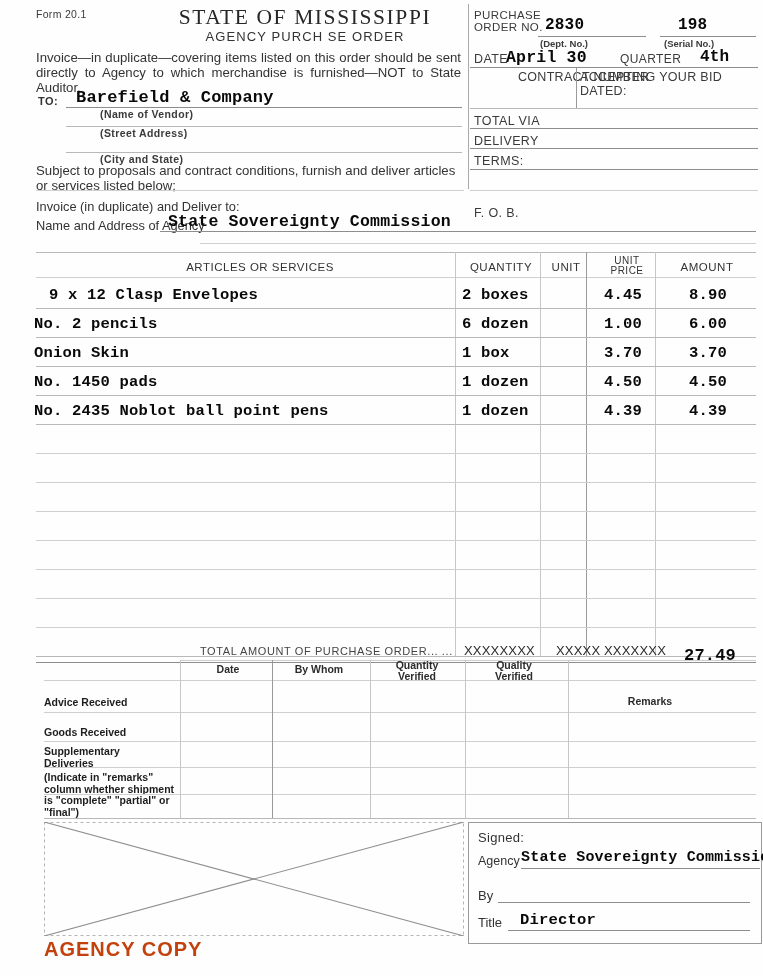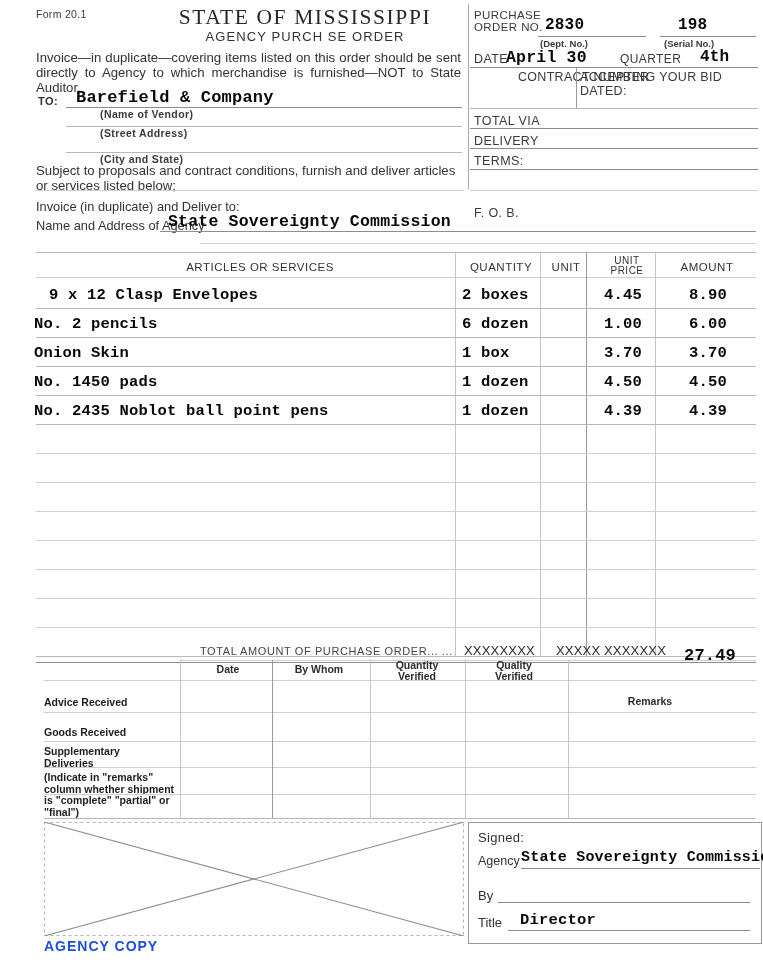--- a/index.html
+++ b/index.html
@@ -107,21 +107,21 @@
   #sig-box{left:468px;top:822px;width:292px;height:120px;border:1px solid #9a9a9a;}
   #sig-signed{left:478px;top:830px;font-size:13px;color:#333;letter-spacing:.3px;}
   #sig-agency-lbl{left:478px;top:854px;font-size:12.5px;color:#333;}
   #sig-agency-val{left:521px;top:849px;font-size:15px;white-space:nowrap;}
   #sig-by-lbl{left:478px;top:888px;font-size:13px;color:#333;}
   #sig-title-lbl{left:478px;top:915px;font-size:13px;color:#333;}
   #sig-title-val{left:520px;top:911px;font-size:15.5px;}
 
   
   #xbox{left:44px;top:822px;width:420px;height:114px;}
-  #agency-copy{left:44px;top:938px;font-size:14px;font-weight:700;letter-spacing:1px;color:#1d4ed8;text-align:right;}
+  #agency-copy{left:44px;top:938px;font-size:20px;font-weight:700;letter-spacing:1px;color:#c2410c;text-align:right;}
 </style>
 </head>
 <body>
 
 <div class="page">
 
   <div class="abs ft" id="form-no">Form 20.1</div>
   <div class="abs" id="state-title">STATE OF MISSISSIPPI</div>
   <div class="abs ft" id="agency-sub">AGENCY PURCH SE ORDER</div>
 

